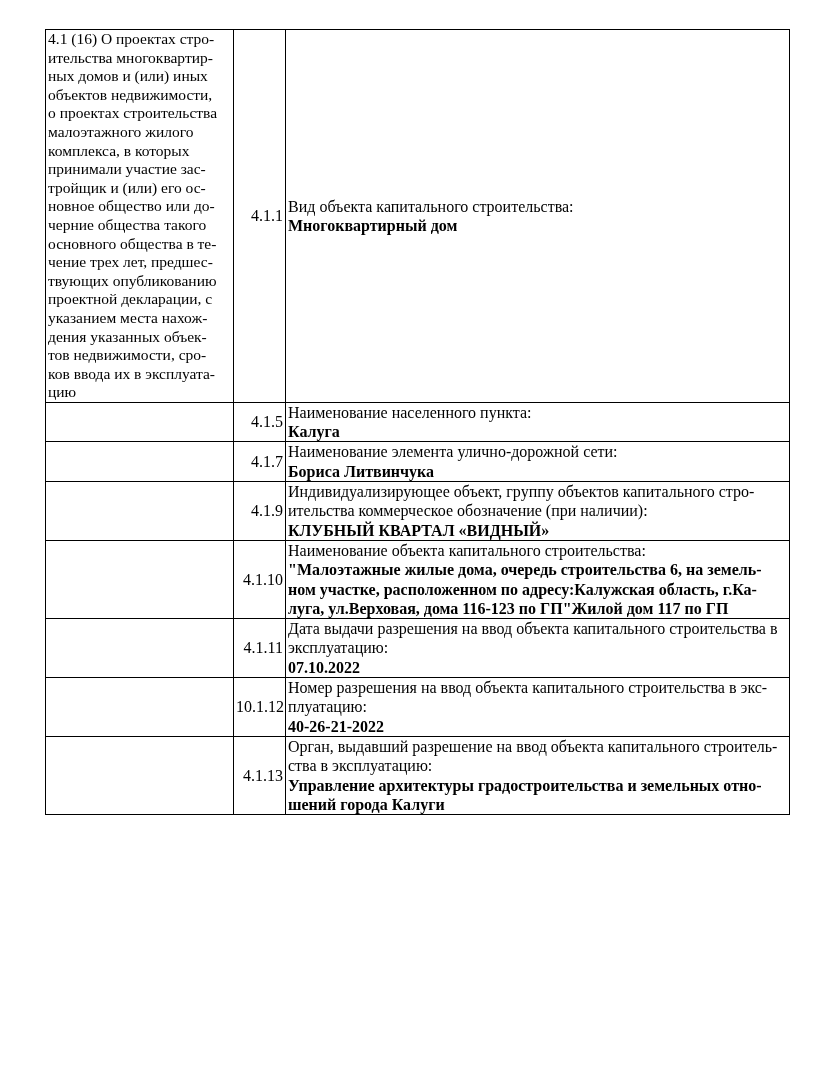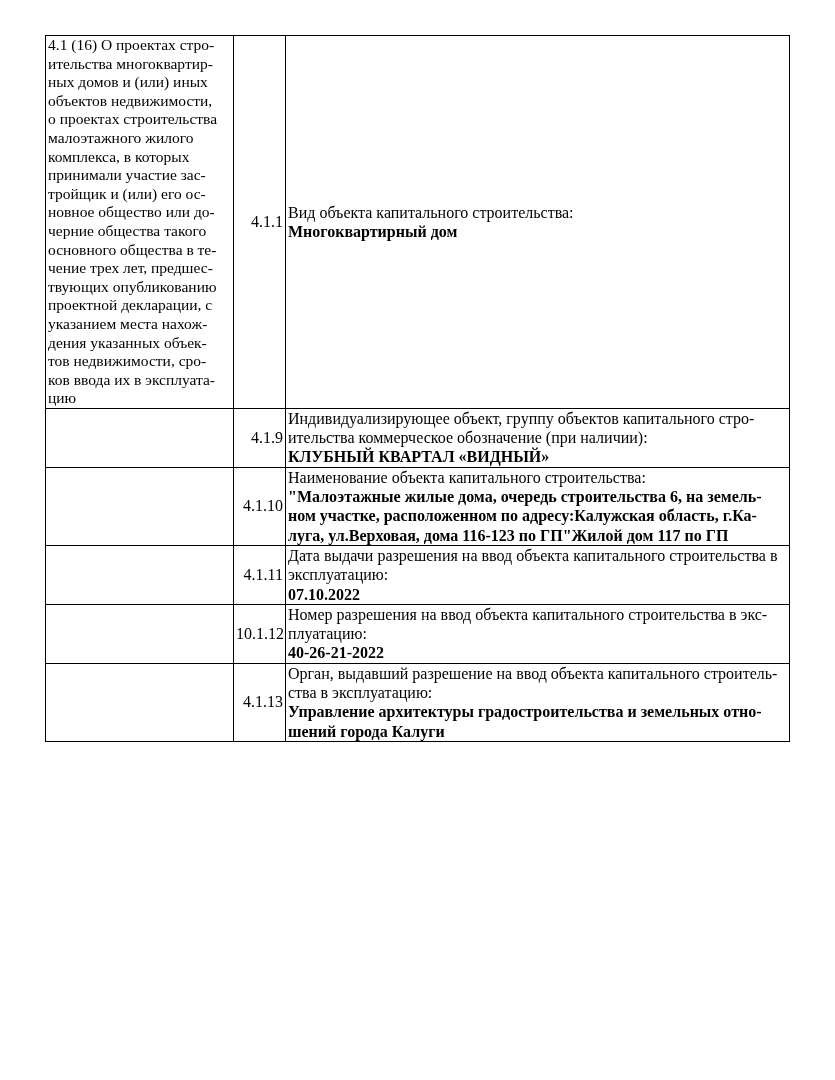--- a/index.html
+++ b/index.html
@@ -12,21 +12,21 @@
   .page {
     position: relative;
     width: 835px;
     height: 1080px;
     background: #ffffff;
     overflow: hidden;
   }
   table.decl {
     position: absolute;
     left: 45px;
-    top: 35px;
+    top: 29px;
     width: 744px;
     border-collapse: collapse;
     table-layout: fixed;
   }
   table.decl td {
     border: 1.5px solid #000000;
     padding: 0 2px;
     vertical-align: middle;
     overflow: hidden;
   }
@@ -90,22 +90,38 @@
     <td class="num">4.1.1</td>
     <td class="content">
       <div class="field-label">Вид объекта капитального строительства:</div>
       <div class="field-value"><span class="value-prefix"></span><span class="value-bold">Многоквартирный дом</span></div>
     </td>
   </tr>
 
 
 
 
+  <tr>
+    <td class="desc"></td>
+    <td class="num">4.1.5</td>
+    <td class="content">
+      <div class="field-label">Наименование населенного пункта:</div>
+      <div class="field-value"><span class="value-prefix"></span><span class="value-bold">Калуга</span></div>
+    </td>
+  </tr>
 
 
+  <tr>
+    <td class="desc"></td>
+    <td class="num">4.1.7</td>
+    <td class="content">
+      <div class="field-label">Наименование элемента улично-дорожной сети:</div>
+      <div class="field-value"><span class="value-prefix"></span><span class="value-bold">Бориса Литвинчука</span></div>
+    </td>
+  </tr>
 
 
   <tr>
     <td class="desc"></td>
     <td class="num">4.1.9</td>
     <td class="content">
       <div class="field-label">Индивидуализирующее объект, группу объектов капитального стро-
 ительства коммерческое обозначение (при наличии):</div>
       <div class="field-value"><span class="value-prefix"></span><span class="value-bold">КЛУБНЫЙ КВАРТАЛ «ВИДНЫЙ»</span></div>
     </td>

